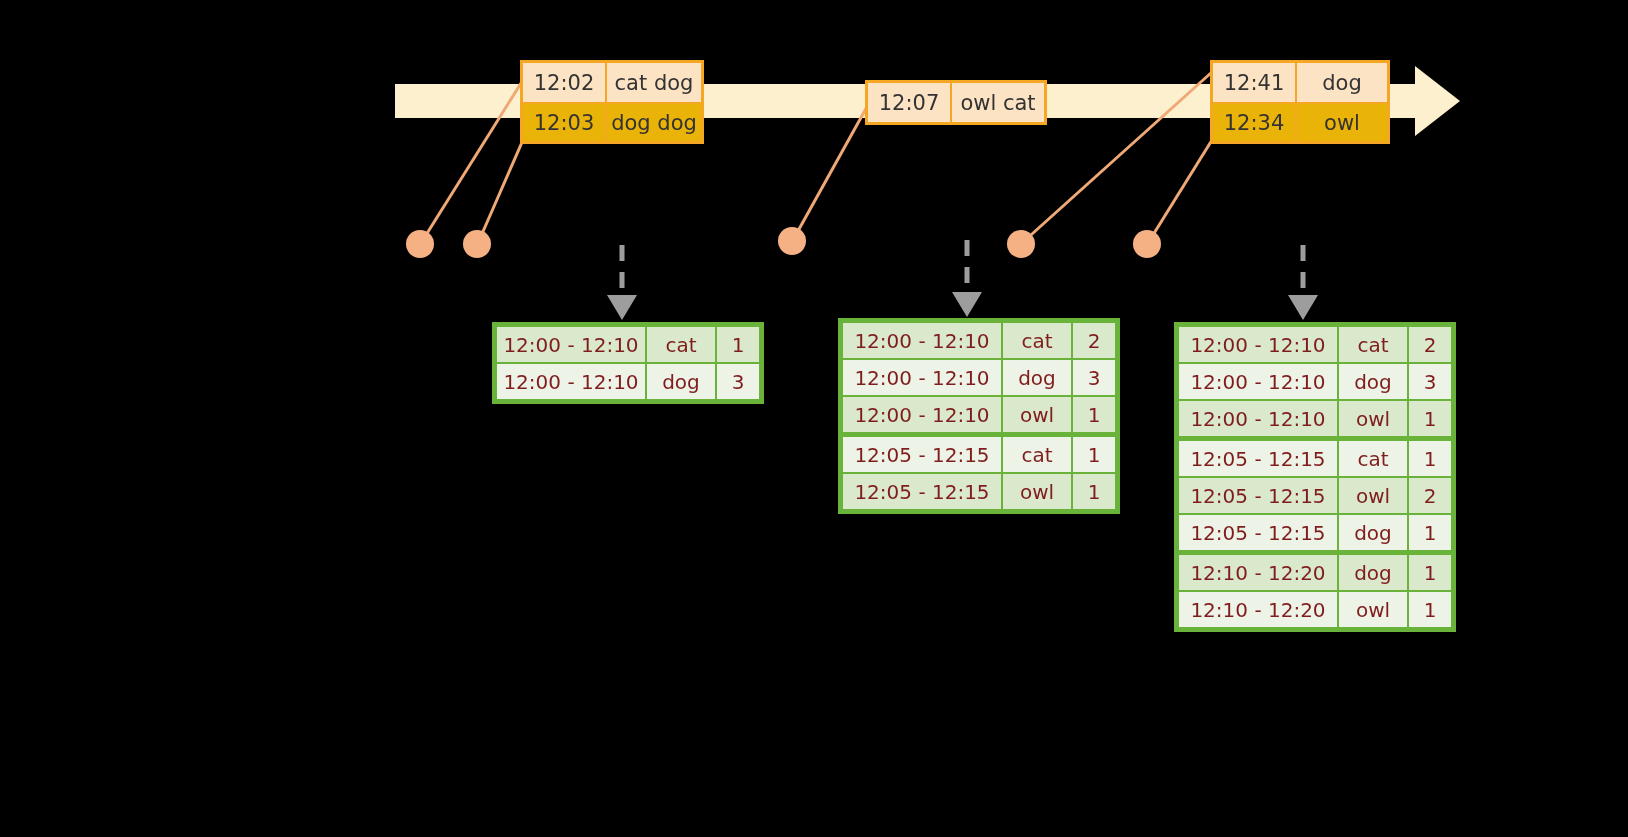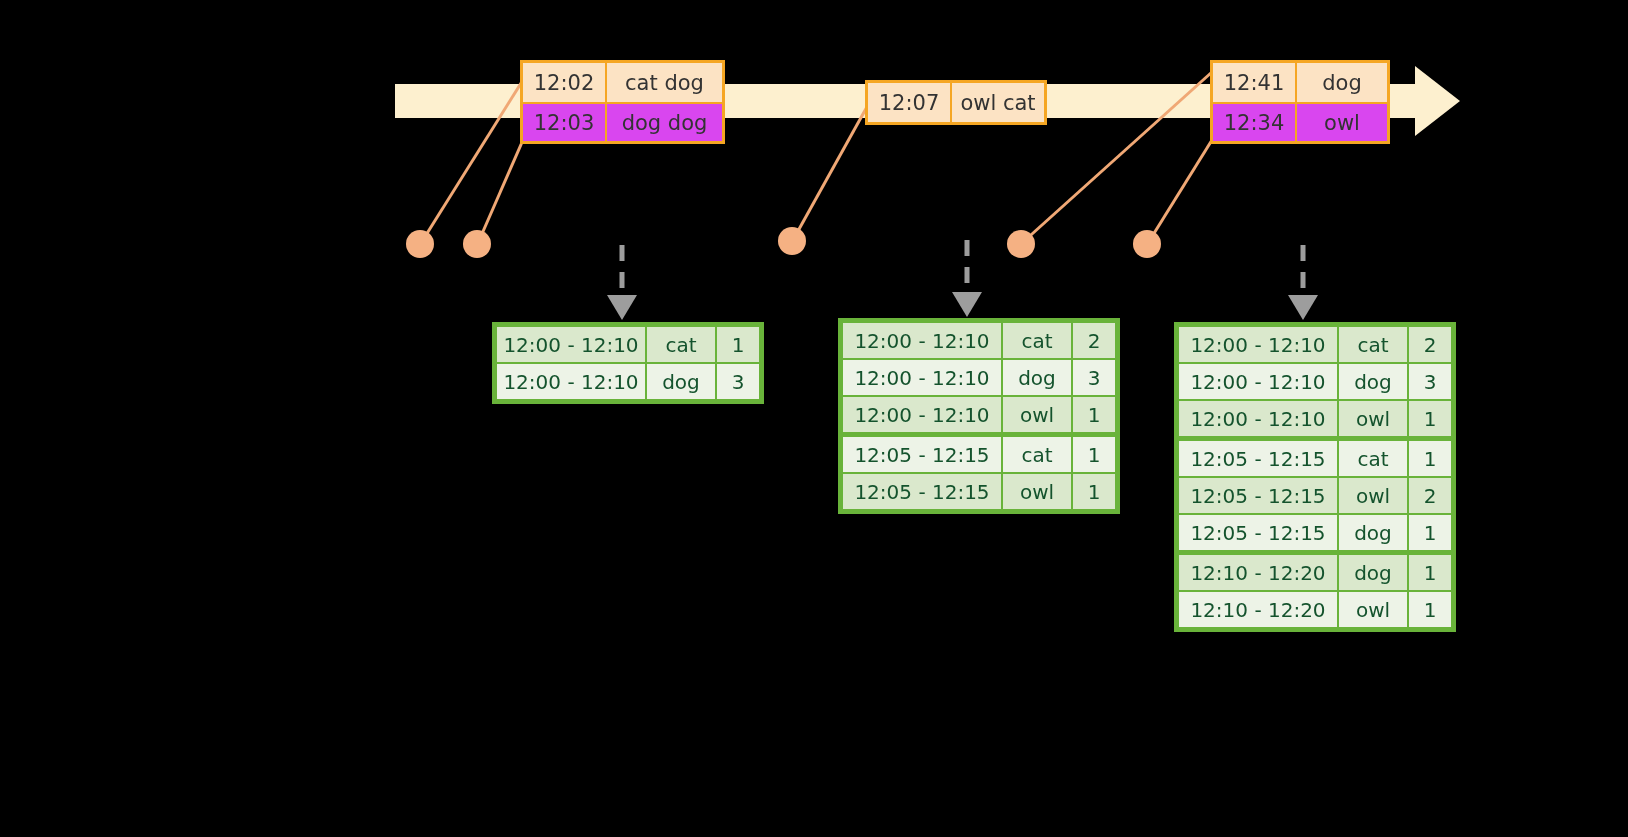--- a/index.html
+++ b/index.html
@@ -6,32 +6,32 @@
   body{width:1628px;height:837px;position:relative;overflow:hidden;
        font-family:"DejaVu Sans","Liberation Sans",sans-serif;}
   #stage{position:absolute;left:0;top:0;width:1628px;height:837px;background:#000;}
   #wires{position:absolute;left:0;top:0;width:1628px;height:837px;pointer-events:none;}
 
   
   .evt-box{position:absolute;border:3px solid #f5a623;box-sizing:border-box;z-index:5;}
   .evt-row{display:flex;height:39px;box-sizing:border-box;}
   .evt-row + .evt-row{border-top:2px solid #f5a623;}
   .evt-row.shade .c{background:#fce3c4;}
-  .evt-row.light .c{background:#d946ef;}
+  .evt-row.light .c{background:#eab308;}
   .evt-c{display:flex;align-items:center;justify-content:center;
          font-size:21px;color:#333;box-sizing:border-box;}
   .evt-time{width:84px;border-right:2px solid #f5a623;}
   .evt-val{flex:1;}
 
   
   .tbl{position:absolute;border:4px solid #69b33a;box-sizing:border-box;
        background:#69b33a;z-index:5;}
   .trow{display:flex;height:37px;box-sizing:border-box;}
   .tcell{display:flex;align-items:center;justify-content:center;
-         font-size:20px;color:#14532d;box-sizing:border-box;
+         font-size:20px;color:#7f1d1d;box-sizing:border-box;
          margin:1px;}
   .trow.shade .tcell{background:#dae8cc;}
   .trow.light .tcell{background:#edf3e7;}
 
   .grp-sep{height:3px;background:#69b33a;}
 </style>
 </head>
 <body>
 
 <div id="stage">
@@ -63,21 +63,21 @@
       <line x1="967" y1="240" x2="967" y2="297"></line>
       <line x1="1303" y1="245" x2="1303" y2="300"></line>
     </g>
     <g fill="#9d9d9d">
       <polygon points="607,295 637,295 622,320"></polygon>
       <polygon points="952,292 982,292 967,317"></polygon>
       <polygon points="1288,295 1318,295 1303,320"></polygon>
     </g>
   </svg>
 
-  <div class="evt-box" id="evt1" style="left:520px;top:60px;width:205px;">
+  <div class="evt-box" id="evt1" style="left:520px;top:60px;width:184px;">
     <div class="evt-row shade">
       <div class="evt-c evt-time c">12:02</div>
       <div class="evt-c evt-val c">cat dog</div>
     </div>
     <div class="evt-row light">
       <div class="evt-c evt-time c">12:03</div>
       <div class="evt-c evt-val c">dog dog</div>
     </div>
   </div>
 

